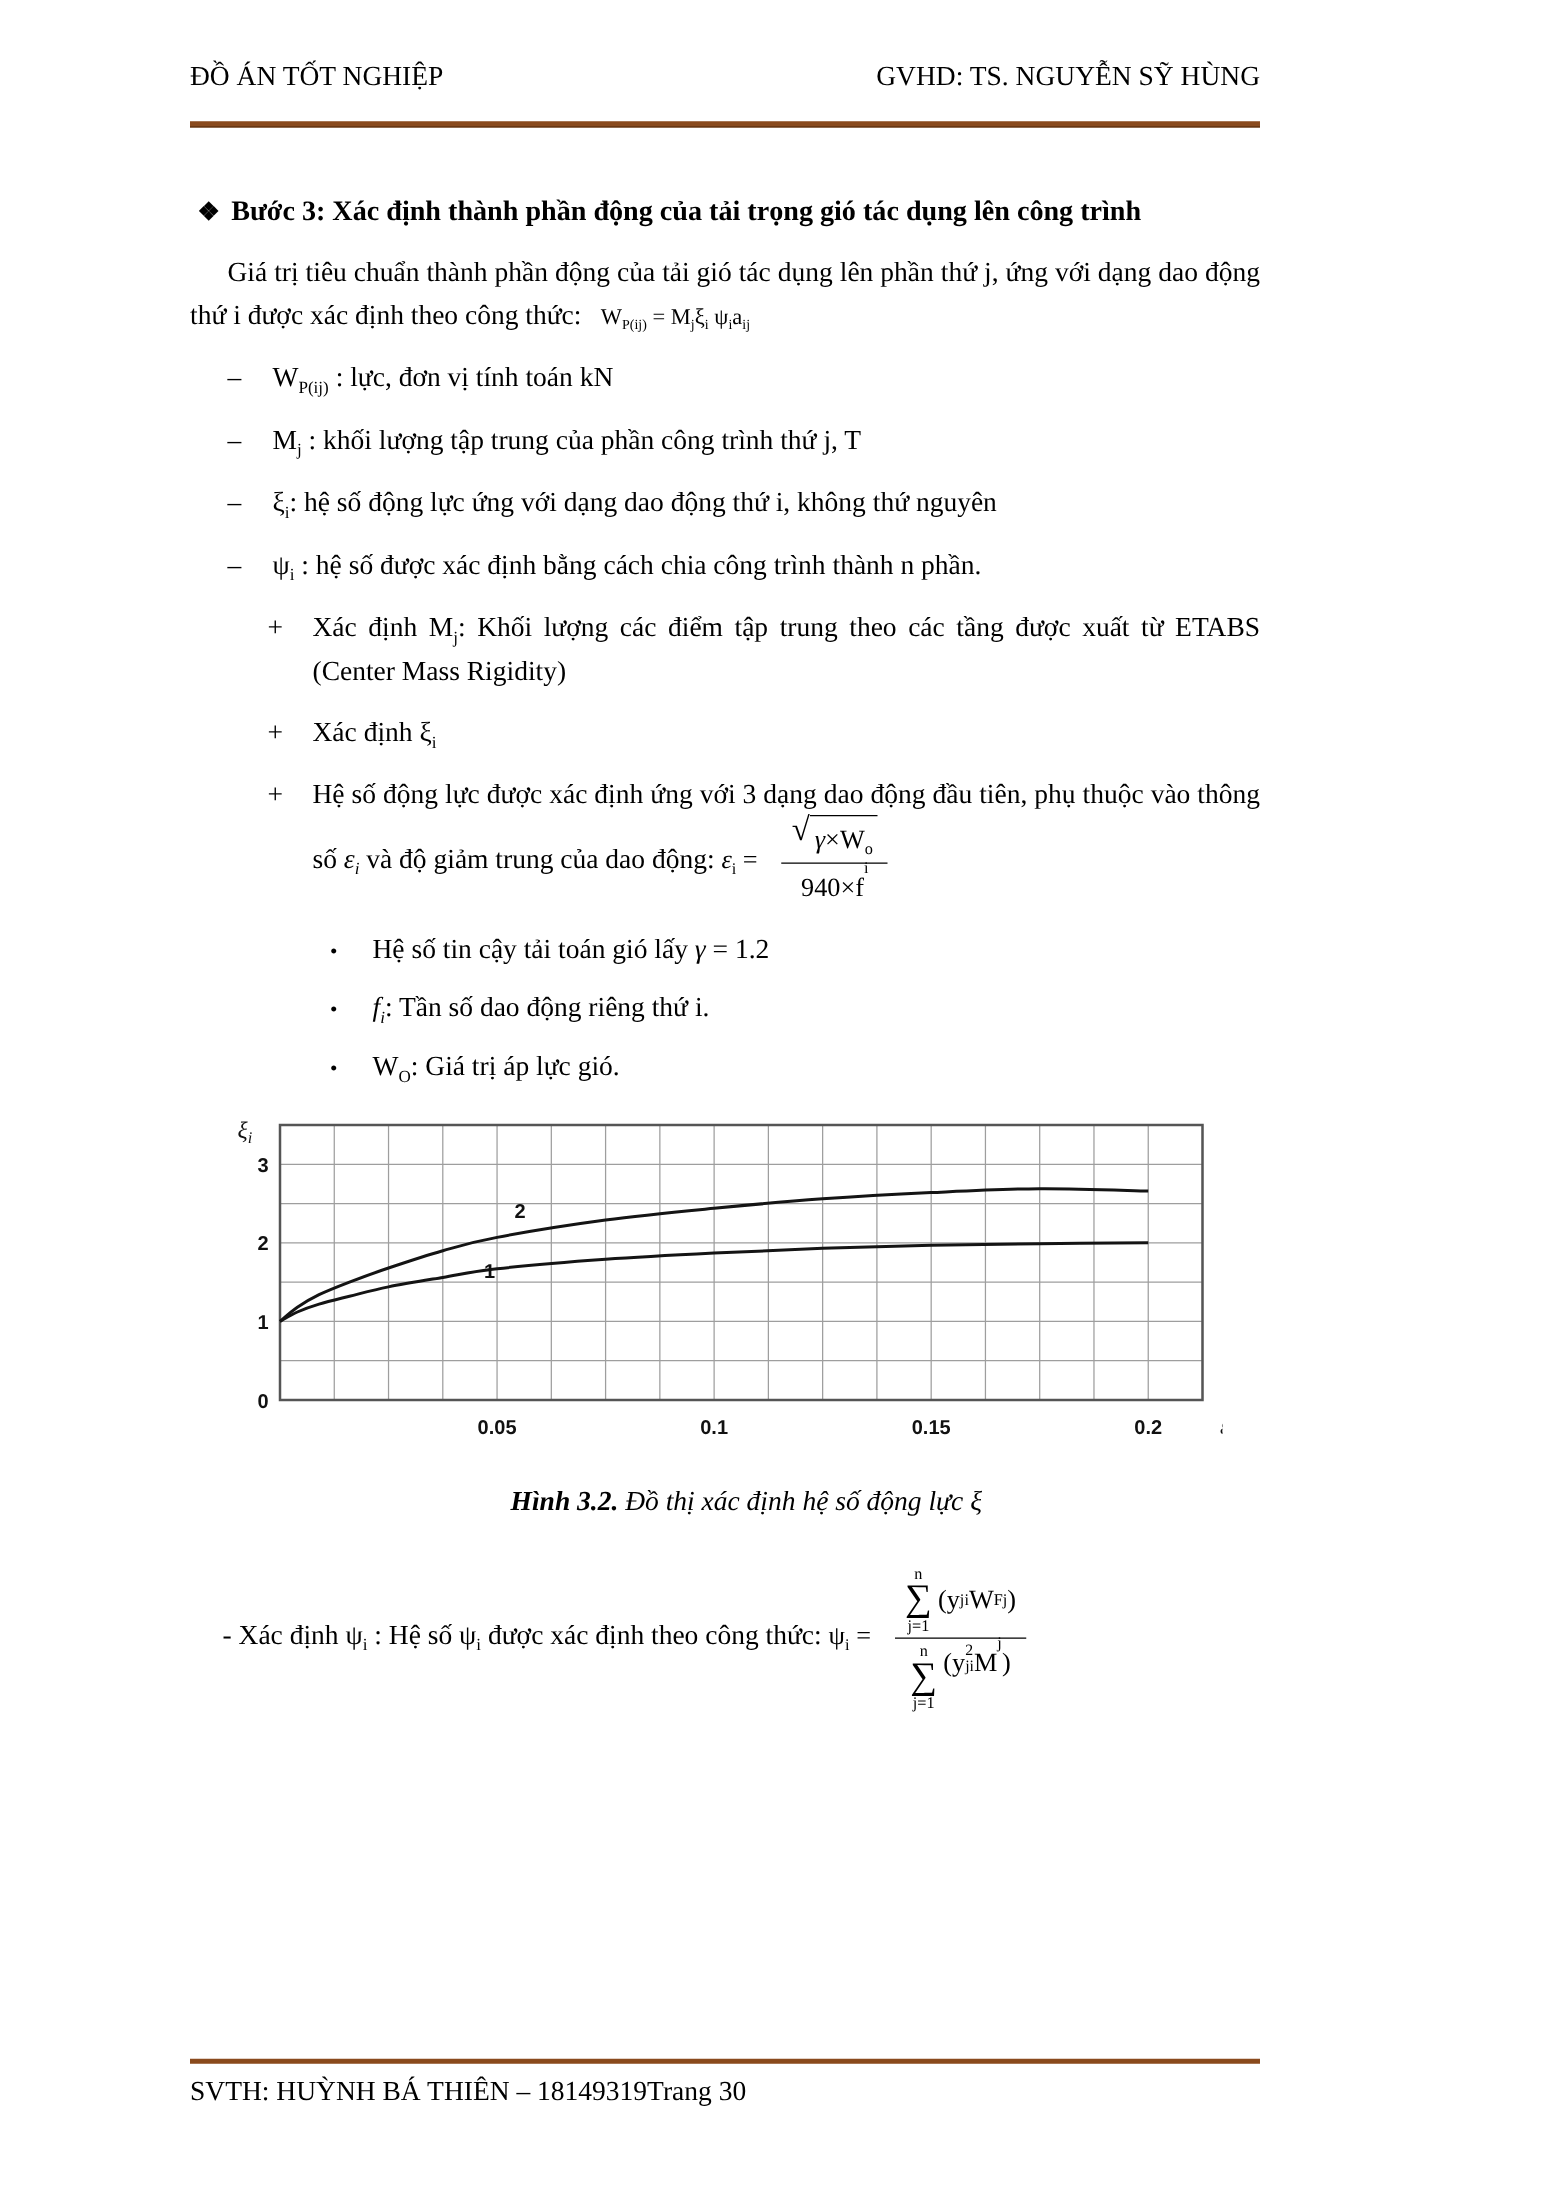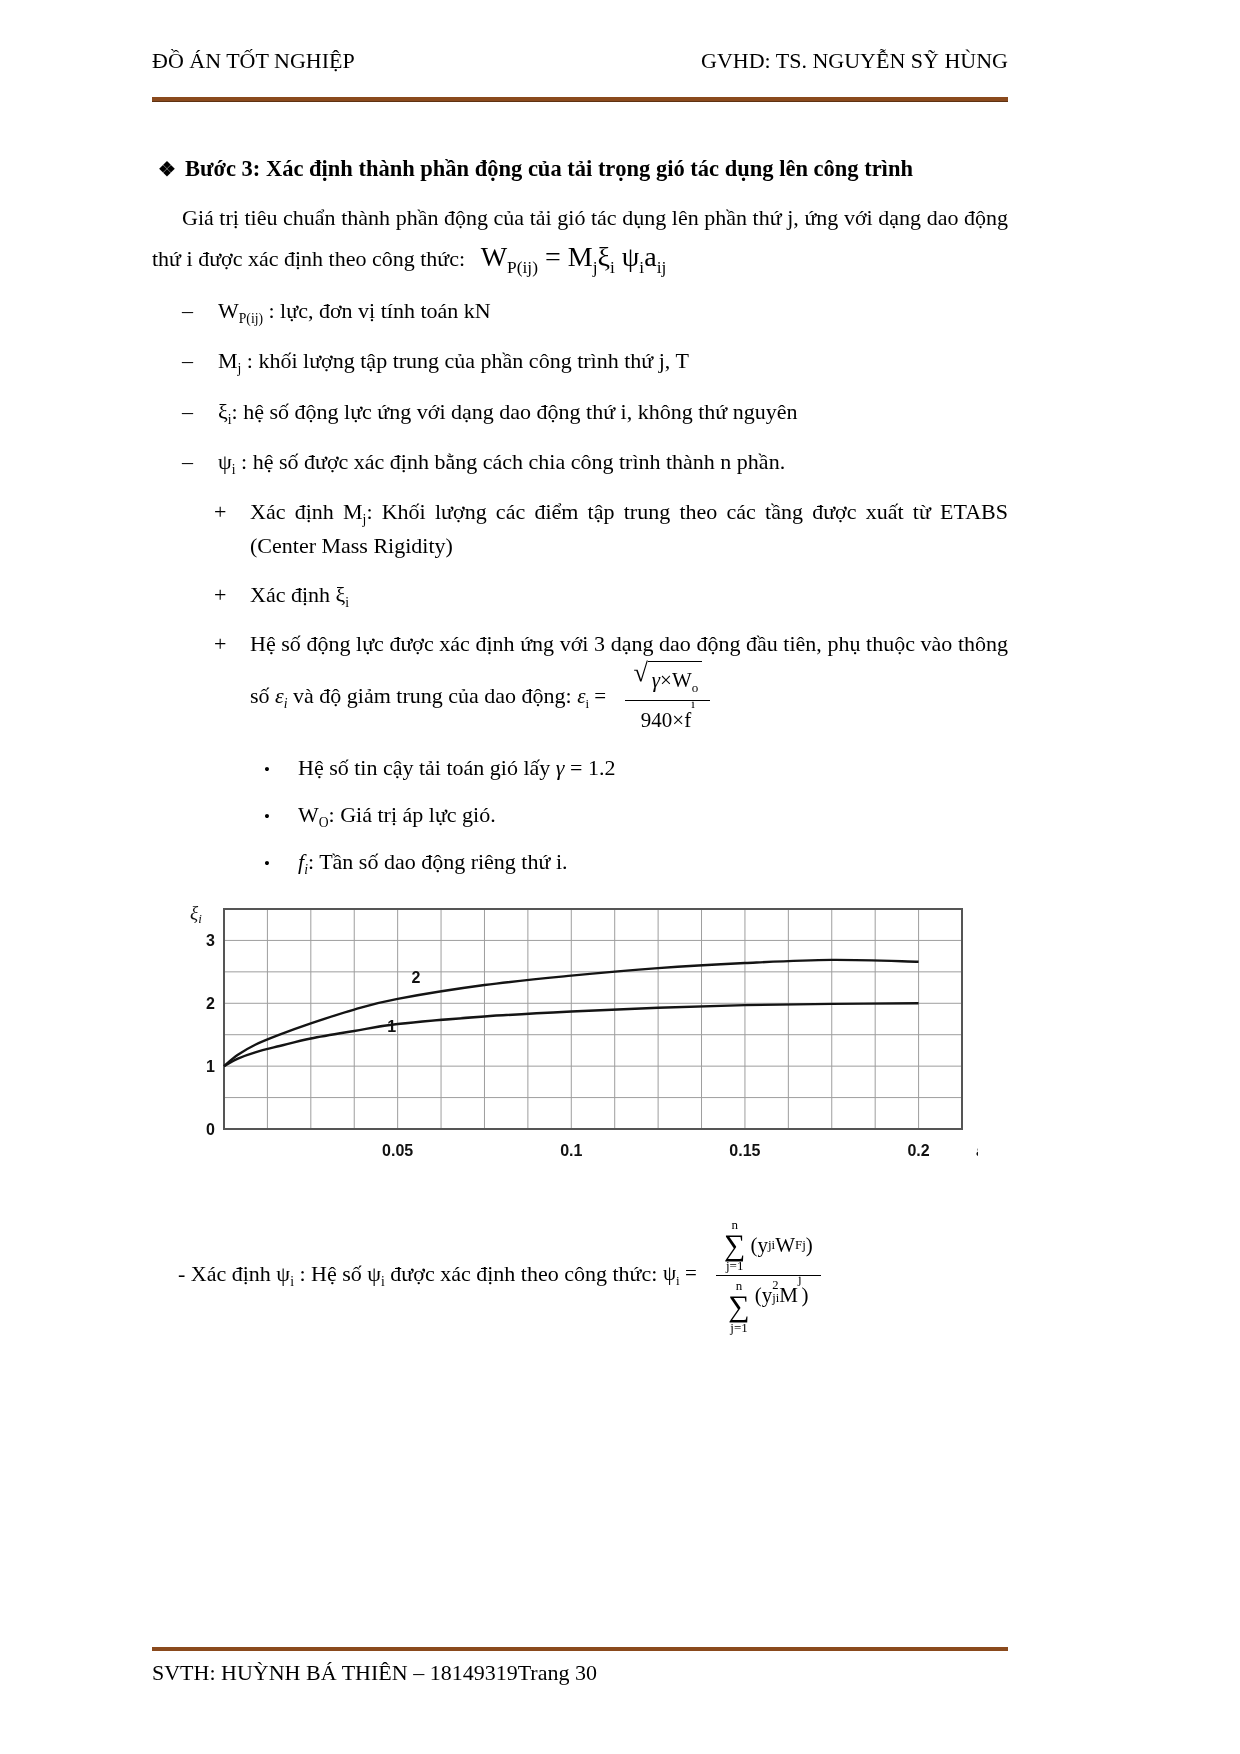--- a/index.html
+++ b/index.html
@@ -13,21 +13,21 @@
   .footer-rule{top:1647px;height:4px;}
   .footer{position:absolute;top:1660px;left:152px;width:856px;display:flex;
           justify-content:flex-start;font-size:22px;}
   .content{position:absolute;top:118px;left:152px;width:856px;font-size:22px;line-height:1.55;}
   .title{margin:34px 0 14px 6px;font-size:22.5px;font-weight:bold;}
   .title .bullet{font-size:20px;margin-right:9px;}
   .para{margin:8px 0;text-indent:30px;text-align:justify;}
   sub{font-size:62%;line-height:0;}
   sup{font-size:62%;line-height:0;}
   .math{white-space:nowrap;}
-  .formula-wp{margin-left:10px;font-size:28px;}
+  .formula-wp{margin-left:10px;font-size:18px;}
   .dash-item{margin:16px 0 16px 30px;}
   .marker{display:inline-block;width:36px;text-indent:0;}
   .plus-item{margin:15px 0 15px 62px;padding-left:36px;text-indent:-36px;text-align:justify;}
   .bullet-item{margin:13px 0 13px 112px;padding-left:34px;text-indent:-34px;text-align:justify;}
   .bullet-item .marker{width:34px;font-size:17px;}
   .it{font-style:italic;}
   .frac{display:inline-flex;flex-direction:column;align-items:center;vertical-align:middle;
         margin-left:14px;text-indent:0;}
   .frac .num{display:flex;align-items:center;justify-content:center;
              border-bottom:1.8px solid #000;padding:0 8px 3px;}
@@ -93,23 +93,23 @@
           </span>
           <span class="den">
             <span>940×f</span>
             <sub>i</sub>
           </span>
         </span></span>
   </p>
 
   <p class="bullet-item"><span class="marker">•</span><span>Hệ số tin cậy tải toán gió lấy </span><span class="math it"><span>γ</span><sub></sub></span><span> = 1.2</span></p>
 
+  <p class="bullet-item"><span class="marker">•</span><span></span><span class="math it"><span>f</span><sub>i</sub></span><span>:  Tần số dao động riêng thứ i.</span></p>
+
   <p class="bullet-item"><span class="marker">•</span><span></span><span class="math"><span>W</span><sub>O</sub></span><span>: Giá trị áp lực gió.</span></p>
-
-  <p class="bullet-item"><span class="marker">•</span><span></span><span class="math it"><span>f</span><sub>i</sub></span><span>:  Tần số dao động riêng thứ i.</span></p>
 
 
   <figure class="figure">
     <div id="chart"><svg width="792" height="272" viewBox="0 0 792 272">
           <line x1="38" y1="8" x2="38" y2="228" stroke="#9e9e9e" stroke-width="1"></line>
           <line x1="81.41176470588235" y1="8" x2="81.41176470588235" y2="228" stroke="#9e9e9e" stroke-width="1"></line>
           <line x1="124.82352941176471" y1="8" x2="124.82352941176471" y2="228" stroke="#9e9e9e" stroke-width="1"></line>
           <line x1="168.2352941176471" y1="8" x2="168.2352941176471" y2="228" stroke="#9e9e9e" stroke-width="1"></line>
           <line x1="211.64705882352942" y1="8" x2="211.64705882352942" y2="228" stroke="#9e9e9e" stroke-width="1"></line>
           <line x1="255.05882352941177" y1="8" x2="255.05882352941177" y2="228" stroke="#9e9e9e" stroke-width="1"></line>
@@ -142,20 +142,21 @@
           <text x="29" y="171.14285714285714" text-anchor="end" class="tick">1</text>
           <text x="29" y="108.28571428571428" text-anchor="end" class="tick">2</text>
           <text x="29" y="45.42857142857143" text-anchor="end" class="tick">3</text>
           <text x="211.64705882352942" y="255" text-anchor="middle" class="tick">0.05</text>
           <text x="385.29411764705884" y="255" text-anchor="middle" class="tick">0.1</text>
           <text x="558.9411764705883" y="255" text-anchor="middle" class="tick">0.15</text>
           <text x="732.5882352941177" y="255" text-anchor="middle" class="tick">0.2</text>
           <text x="4" y="18" class="axislabel"><tspan>ξ</tspan><tspan font-size="13" dy="4">i</tspan></text>
           <text x="790" y="255" class="axislabel" font-size="17"><tspan>ε</tspan><tspan font-size="12" dy="4">i</tspan></text>
         </svg></div>
+    <figcaption class="caption"><span class="cap-label">Hình 3.2.</span><span class="cap-text"> Đồ thị xác định hệ số động lực ξ</span></figcaption>
   </figure>
 
   <p class="psi-line"><span>- Xác định ψ</span><sub>i</sub><span> : Hệ số ψ</span><sub>i</sub><span> được xác định theo công thức:</span>
     <span class="math psi-frac"><span>ψ</span><sub>i</sub><span> = </span><span class="frac">
           <span class="num">
             <span class="bigop">
               <span class="op-top">n</span>
               <span class="op-sym">∑</span>
               <span class="op-bot">j=1</span>
             </span>

